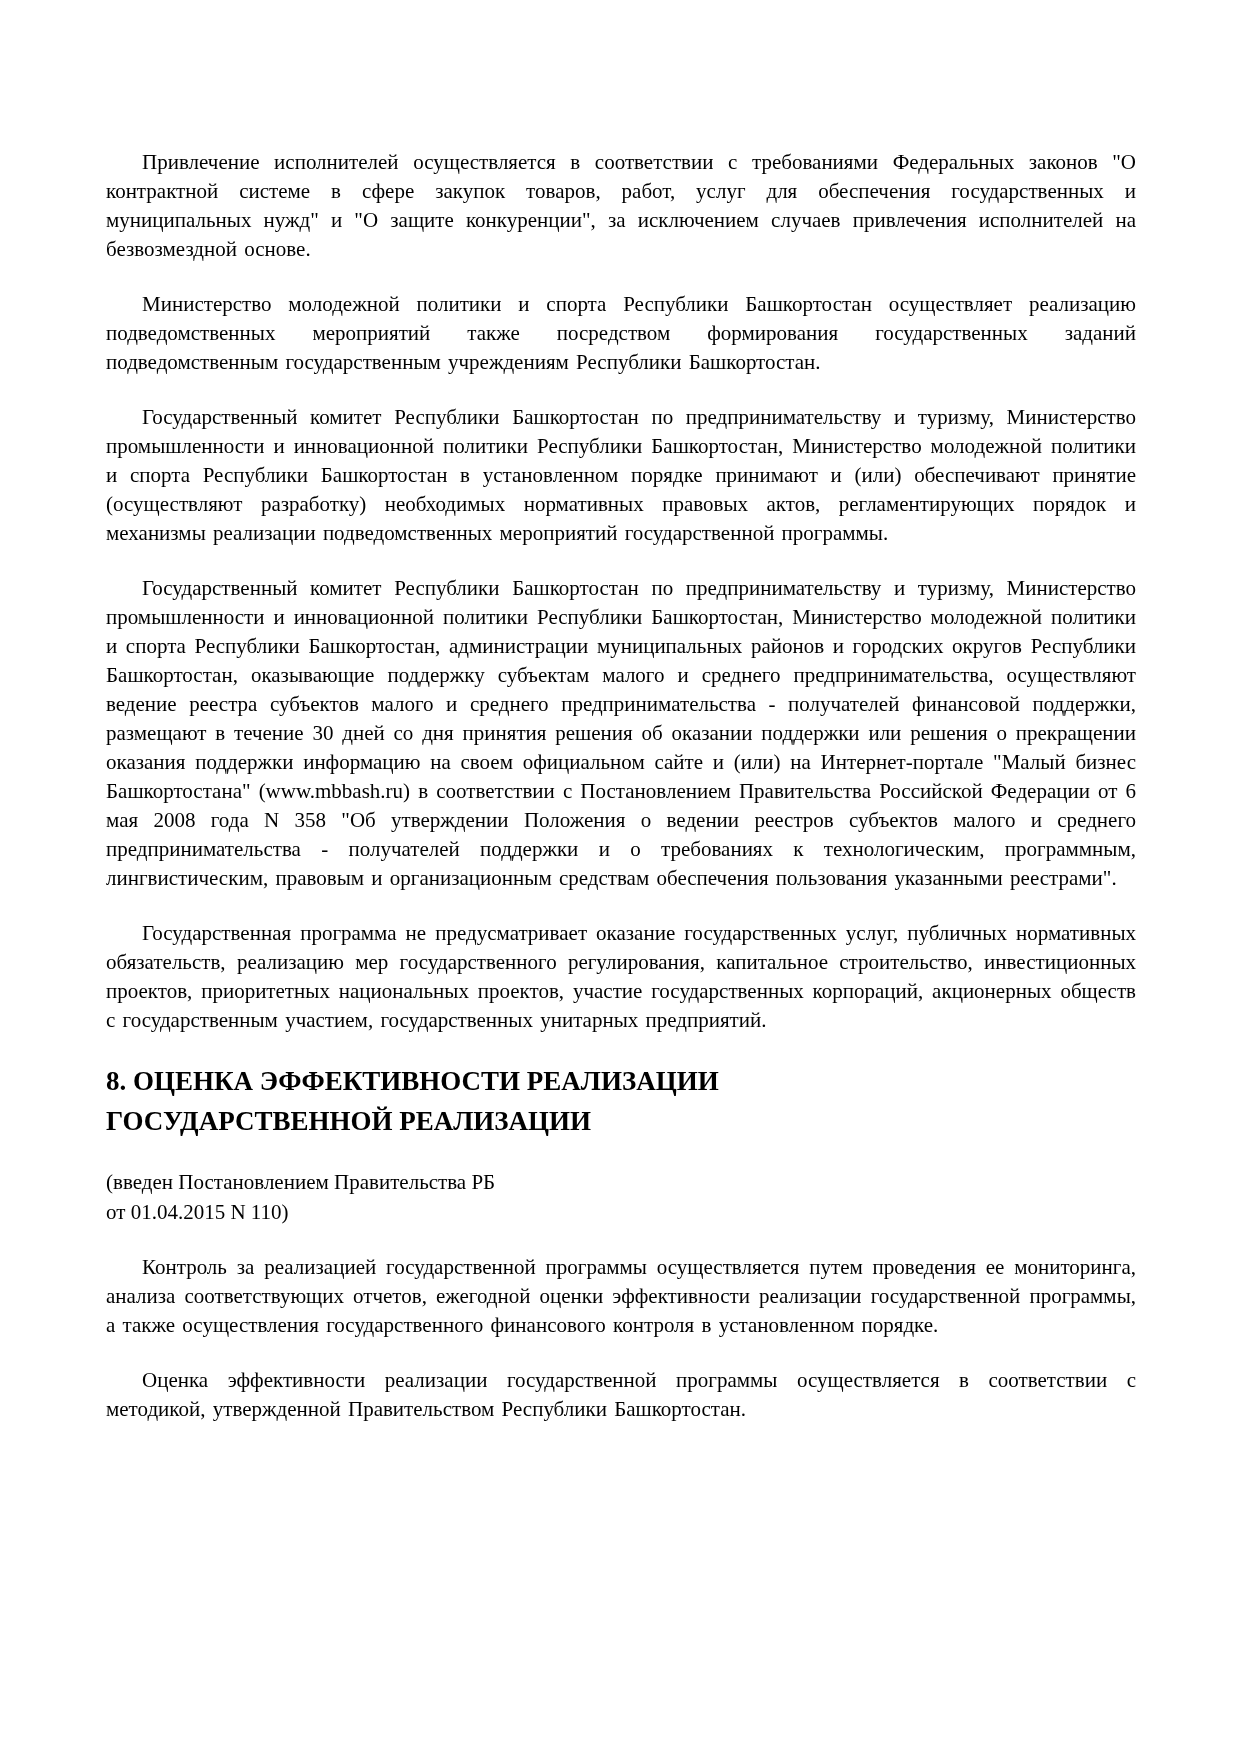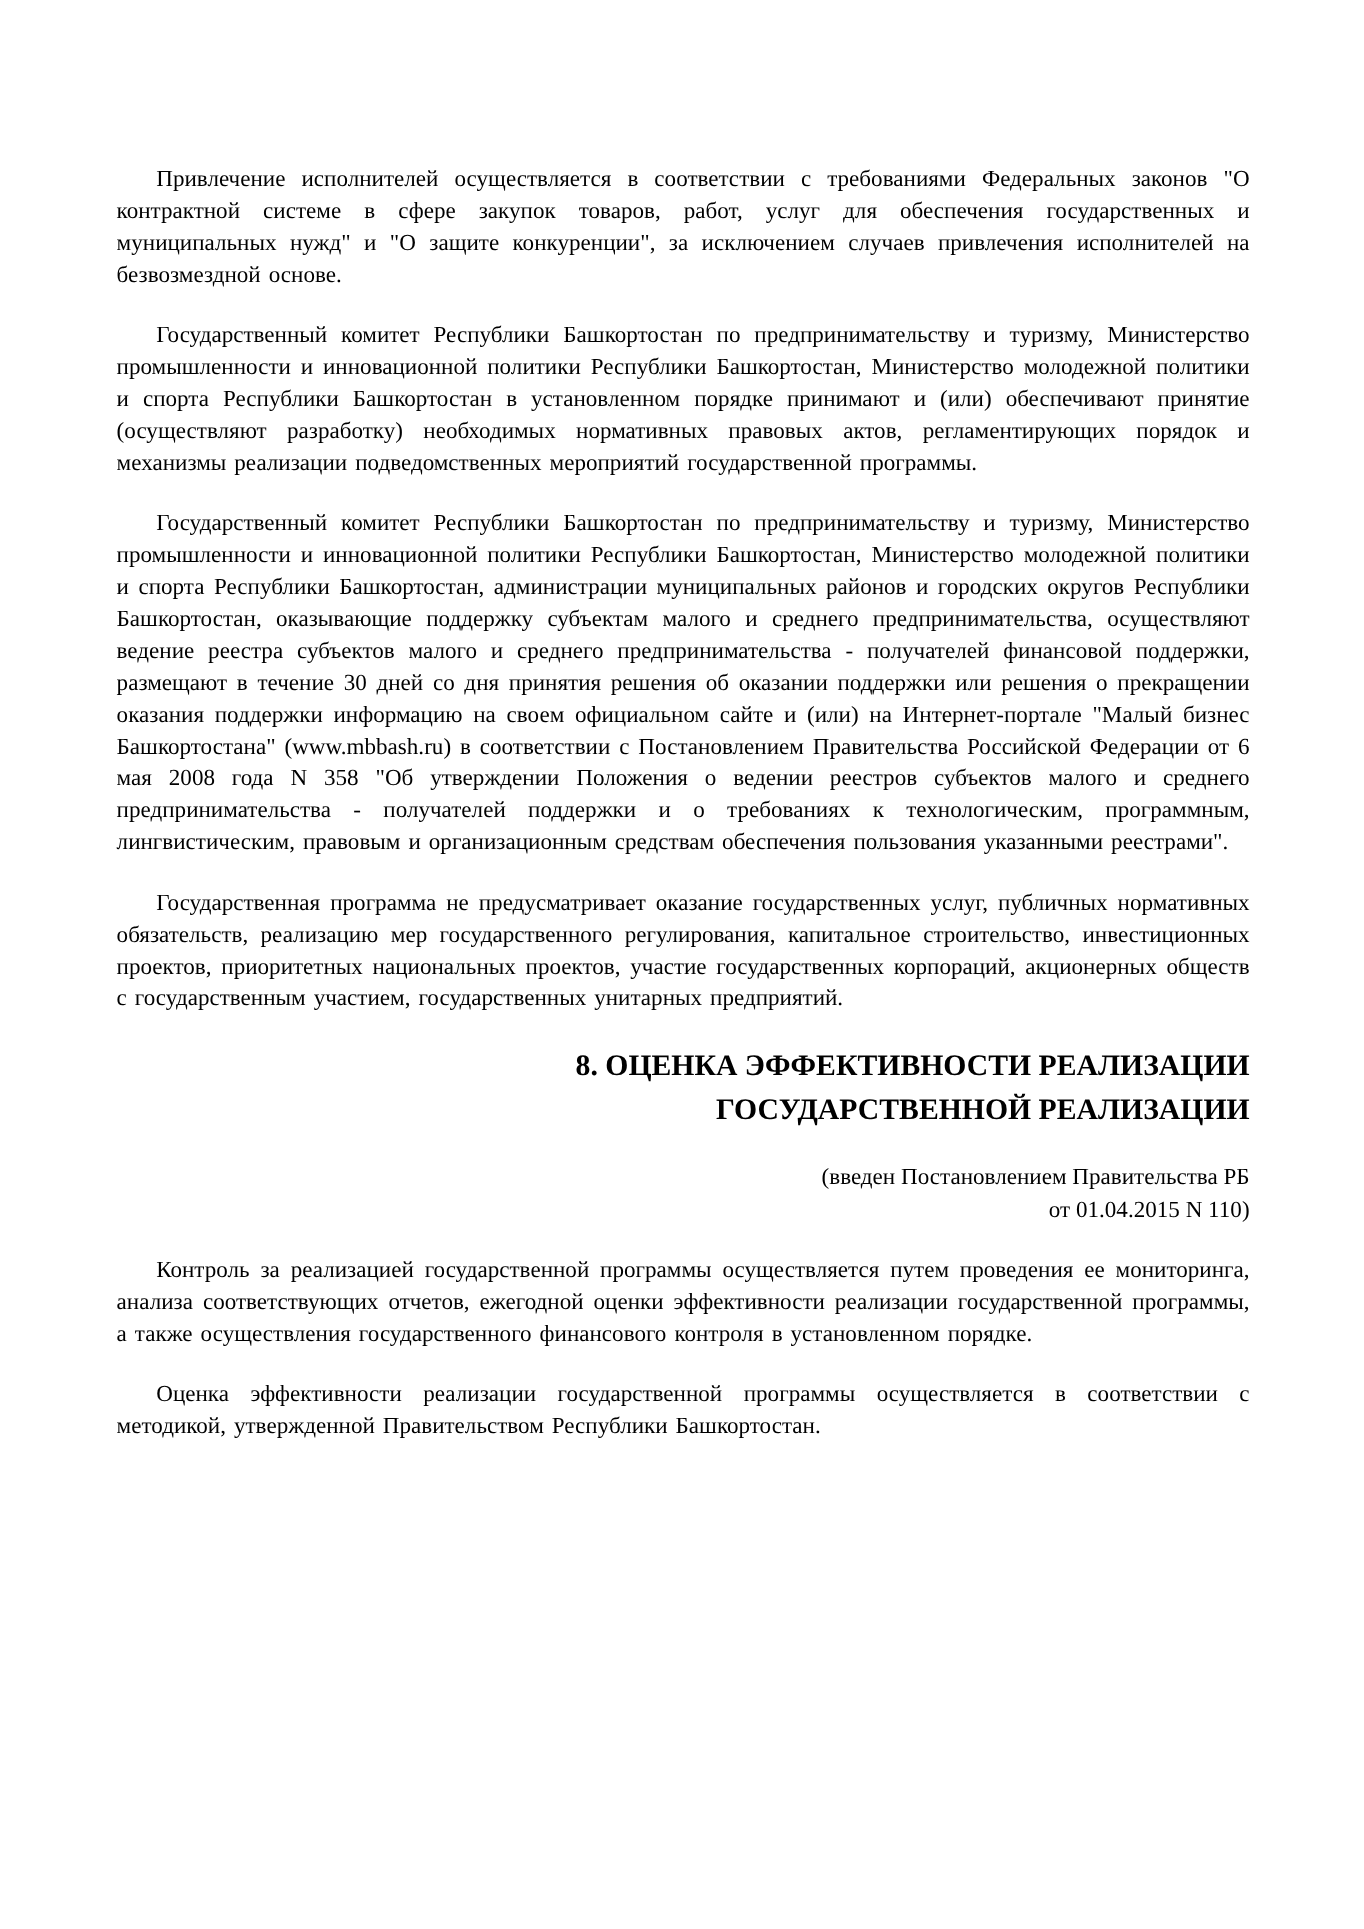--- a/index.html
+++ b/index.html
@@ -31,42 +31,43 @@
   }
   .para.cont {
     
     text-align-last: justify;
   }
   .heading {
     margin: 20px 0 26px 0;
     font-size: 27px;
     line-height: 40px;
     font-weight: bold;
-    text-align: right;
+    text-align: left;
   }
   .heading .hline {
     display: block;
   }
   .note {
     margin: 0 0 26px 0;
     font-size: 21px;
     line-height: 30px;
-    text-align: right;
+    text-align: left;
   }
   .note .nline {
     display: block;
   }
 </style>
 </head>
 <body>
 
 <div class="page">
 
   <p class="para">Привлечение исполнителей осуществляется в соответствии с требованиями Федеральных законов "О контрактной системе в сфере закупок товаров, работ, услуг для обеспечения государственных и муниципальных нужд" и "О защите конкуренции", за исключением случаев привлечения исполнителей на безвозмездной основе.</p>
 
+  <p class="para">Министерство молодежной политики и спорта Республики Башкортостан осуществляет реализацию подведомственных мероприятий также посредством формирования государственных заданий подведомственным государственным учреждениям Республики Башкортостан.</p>
 
   <p class="para">Государственный комитет Республики Башкортостан по предпринимательству и туризму, Министерство промышленности и инновационной политики Республики Башкортостан, Министерство молодежной политики и спорта Республики Башкортостан в установленном порядке принимают и (или) обеспечивают принятие (осуществляют разработку) необходимых нормативных правовых актов, регламентирующих порядок и механизмы реализации подведомственных мероприятий государственной программы.</p>
 
   <p class="para">Государственный комитет Республики Башкортостан по предпринимательству и туризму, Министерство промышленности и инновационной политики Республики Башкортостан, Министерство молодежной политики и спорта Республики Башкортостан, администрации муниципальных районов и городских округов Республики Башкортостан, оказывающие поддержку субъектам малого и среднего предпринимательства, осуществляют ведение реестра субъектов малого и среднего предпринимательства - получателей финансовой поддержки, размещают в течение 30 дней со дня принятия решения об оказании поддержки или решения о прекращении оказания поддержки информацию на своем официальном сайте и (или) на Интернет-портале "Малый бизнес Башкортостана" (www.mbbash.ru) в соответствии с Постановлением Правительства Российской Федерации от 6 мая 2008 года N 358 "Об утверждении Положения о ведении реестров субъектов малого и среднего предпринимательства - получателей поддержки и о требованиях к технологическим, программным, лингвистическим, правовым и организационным средствам обеспечения пользования указанными реестрами".</p>
 
   <p class="para">Государственная программа не предусматривает оказание государственных услуг, публичных нормативных обязательств, реализацию мер государственного регулирования, капитальное строительство, инвестиционных проектов, приоритетных национальных проектов, участие государственных корпораций, акционерных обществ с государственным участием, государственных унитарных предприятий.</p>
 
   <h1 class="heading">
     <span class="hline">8. ОЦЕНКА ЭФФЕКТИВНОСТИ РЕАЛИЗАЦИИ</span>
     <span class="hline">ГОСУДАРСТВЕННОЙ РЕАЛИЗАЦИИ</span>

